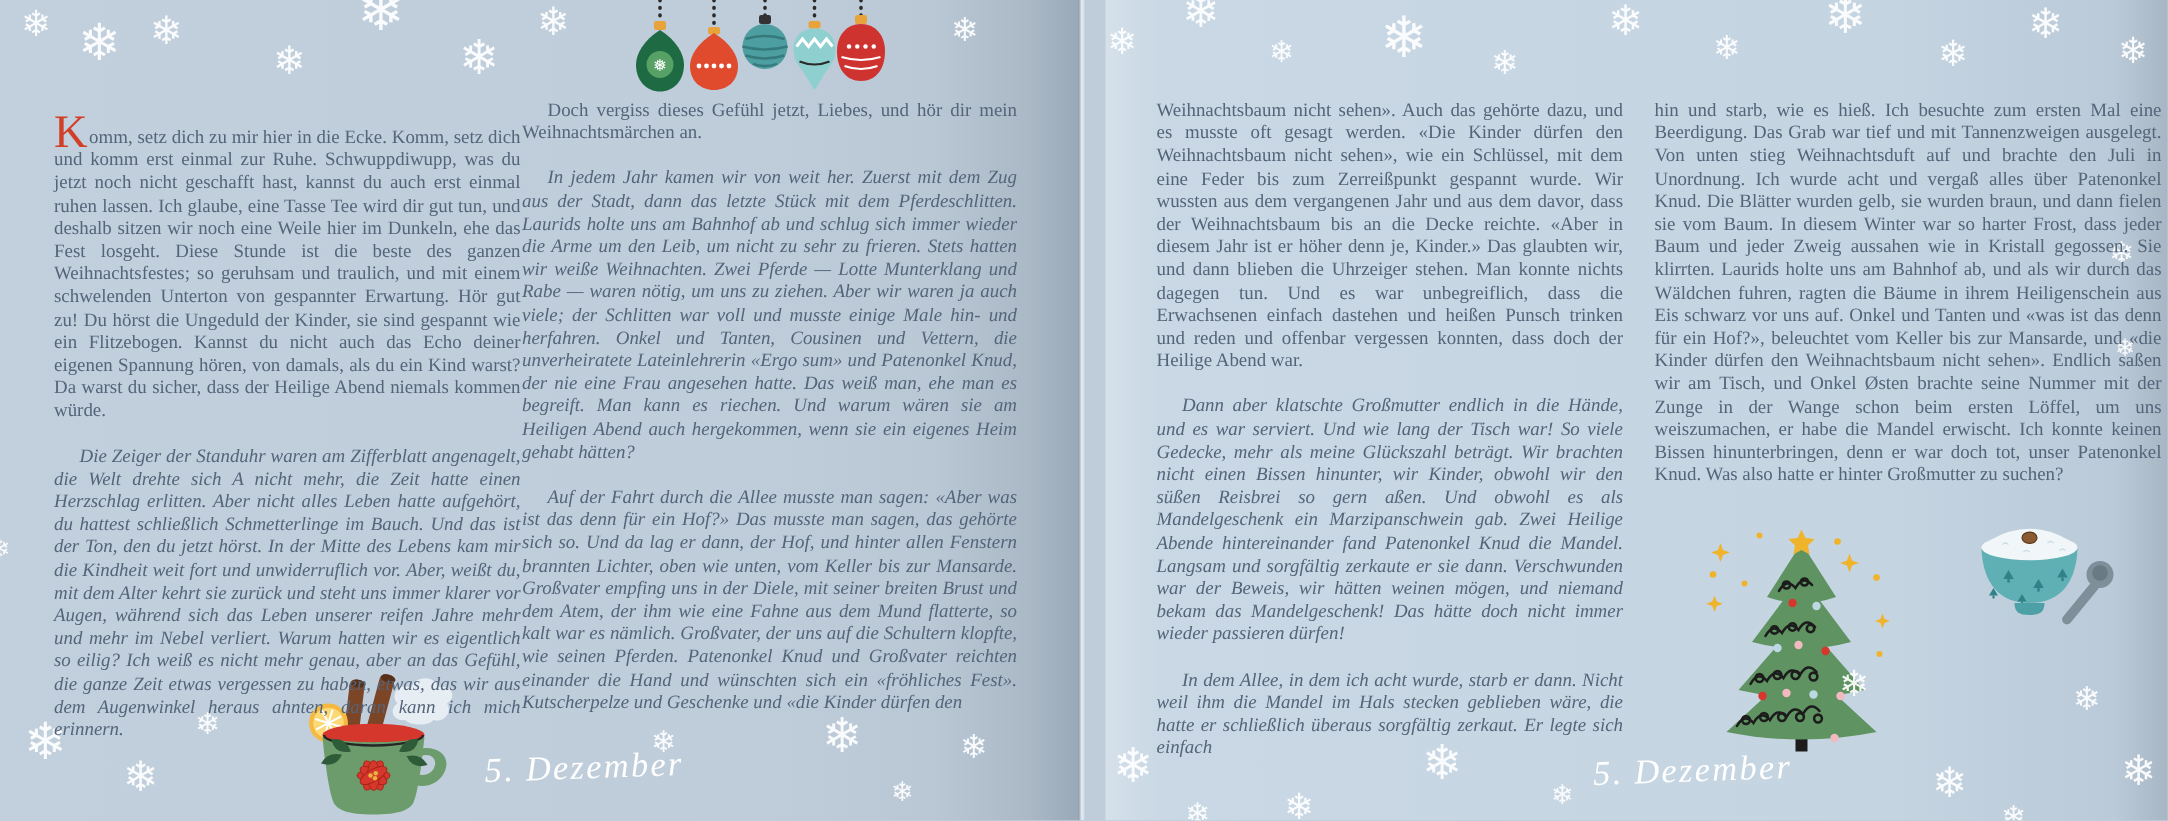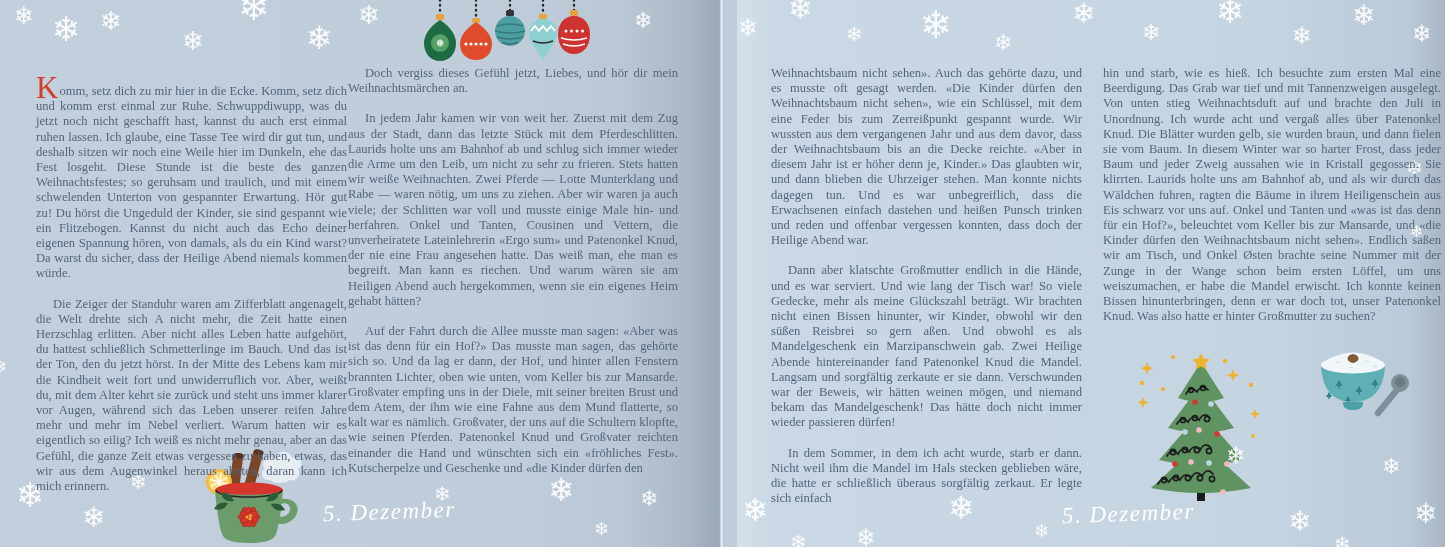--- a/index.html
+++ b/index.html
@@ -11,21 +11,21 @@
   .page-left  { left:0; width:722px;
     background:linear-gradient(90deg,#c2d0dd 0%,#bfcddb 70%,#bac8d6 86%,#abb9c7 95%,#98a7b5 100%); }
   .page-right { left:737px; width:723px;
     background:linear-gradient(90deg,#d5e0ea 0%,#c9d8e4 5%,#c5d4e1 72%,#bbcad8 93%,#a0aebc 100%); }
   .gutter-line { position:absolute; left:719px; top:0; width:4px; height:547px;
     background:linear-gradient(90deg,#8d9caa 0%,#e6edf3 55%,#cfdbe5 100%); z-index:3; }
 
   .col { position:absolute; text-align:justify; color:#54657a;
     font-size:12.6px; line-height:15.2px; z-index:2; }
   .col p { margin:0; }
-  .col p + p { margin-top:15px; }
+  .col p + p { margin-top:15px;font-style:italic; }
   p.indent { text-indent:17px; }
   .dropcap { color:#d23f28; font-size:31px; line-height:0; position:relative; top:3px; padding-right:1px; }
 
   .col1 { left:36px;  top:84px; width:311px; }
   .col2 { left:348px; top:66px; width:330px; }
   .col3 { left:34px;  top:66px; width:311px; }
   .col4 { left:366px; top:66px; width:338px; }
 
   .footer { position:absolute; color:#ffffff; font-size:23px; font-style:italic;
     letter-spacing:1.5px; transform:rotate(-2deg); z-index:4; white-space:nowrap; }
@@ -152,21 +152,21 @@
     </svg>
 
     <div class="footer footer-left">5. Dezember</div>
   </div>
 
   <div class="page page-right">
 
     <div class="col col3">
       <p>Weihnachtsbaum nicht sehen». Auch das gehörte dazu, und es musste oft gesagt werden. «Die Kinder dürfen den Weihnachtsbaum nicht sehen», wie ein Schlüssel, mit dem eine Feder bis zum Zerreißpunkt gespannt wurde. Wir wussten aus dem vergangenen Jahr und aus dem davor, dass der Weihnachtsbaum bis an die Decke reichte. «Aber in diesem Jahr ist er höher denn je, Kinder.» Das glaubten wir, und dann blieben die Uhrzeiger stehen. Man konnte nichts dagegen tun. Und es war unbegreiflich, dass die Erwachsenen einfach dastehen und heißen Punsch trinken und reden und offenbar vergessen konnten, dass doch der Heilige Abend war.</p>
       <p class="indent">Dann aber klatschte Großmutter endlich in die Hände, und es war serviert. Und wie lang der Tisch war! So viele Gedecke, mehr als meine Glückszahl beträgt. Wir brachten nicht einen Bissen hinunter, wir Kinder, obwohl wir den süßen Reisbrei so gern aßen. Und obwohl es als Mandelgeschenk ein Marzipanschwein gab. Zwei Heilige Abende hintereinander fand Patenonkel Knud die Mandel. Langsam und sorgfältig zerkaute er sie dann. Verschwunden war der Beweis, wir hätten weinen mögen, und niemand bekam das Mandelgeschenk! Das hätte doch nicht immer wieder passieren dürfen!</p>
-      <p class="indent">In dem Sommer, in dem ich acht wurde, starb er dann. Nicht weil ihm die Mandel im Hals stecken geblieben wäre, die hatte er schließlich überaus sorgfältig zerkaut. Er legte sich einfach</p>
+      <p class="indent">In dem Allee, in dem ich acht wurde, starb er dann. Nicht weil ihm die Mandel im Hals stecken geblieben wäre, die hatte er schließlich überaus sorgfältig zerkaut. Er legte sich einfach</p>
     </div>
 
     <div class="col col4">
       <p>hin und starb, wie es hieß. Ich besuchte zum ersten Mal eine Beerdigung. Das Grab war tief und mit Tannenzweigen ausgelegt. Von unten stieg Weihnachtsduft auf und brachte den Juli in Unordnung. Ich wurde acht und vergaß alles über Patenonkel Knud. Die Blätter wurden gelb, sie wurden braun, und dann fielen sie vom Baum. In diesem Winter war so harter Frost, dass jeder Baum und jeder Zweig aussahen wie in Kristall gegossen. Sie klirrten. Laurids holte uns am Bahnhof ab, und als wir durch das Wäldchen fuhren, ragten die Bäume in ihrem Heiligenschein aus Eis schwarz vor uns auf. Onkel und Tanten und «was ist das denn für ein Hof?», beleuchtet vom Keller bis zur Mansarde, und «die Kinder dürfen den Weihnachtsbaum nicht sehen». Endlich saßen wir am Tisch, und Onkel Østen brachte seine Nummer mit der Zunge in der Wange schon beim ersten Löffel, um uns weiszumachen, er habe die Mandel erwischt. Ich konnte keinen Bissen hinunterbringen, denn er war doch tot, unser Patenonkel Knud. Was also hatte er hinter Großmutter zu suchen?</p>
     </div>
 
     <svg class="deco" style="left:396px;top:352px;" width="135" height="150" viewBox="0 0 135 150">
       <rect x="64" y="132" width="8" height="17" fill="#1c1c1c"></rect>
       <g fill="#5f9361">
         <path d="M68,10 L91,46 Q68,54 45,46 Z"></path>

